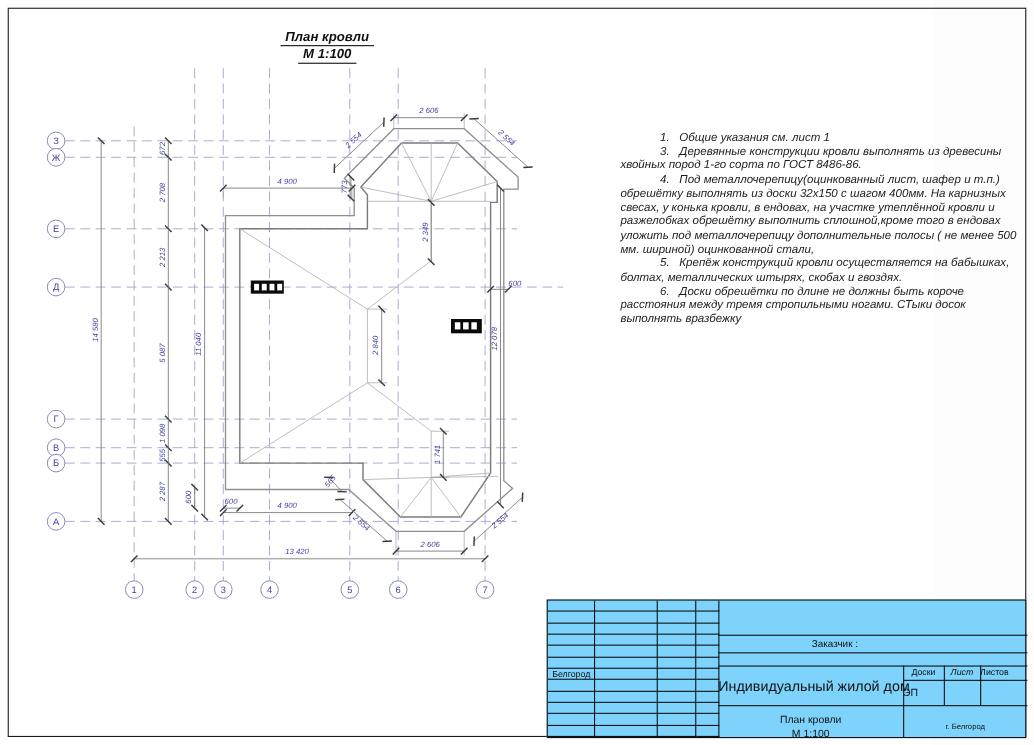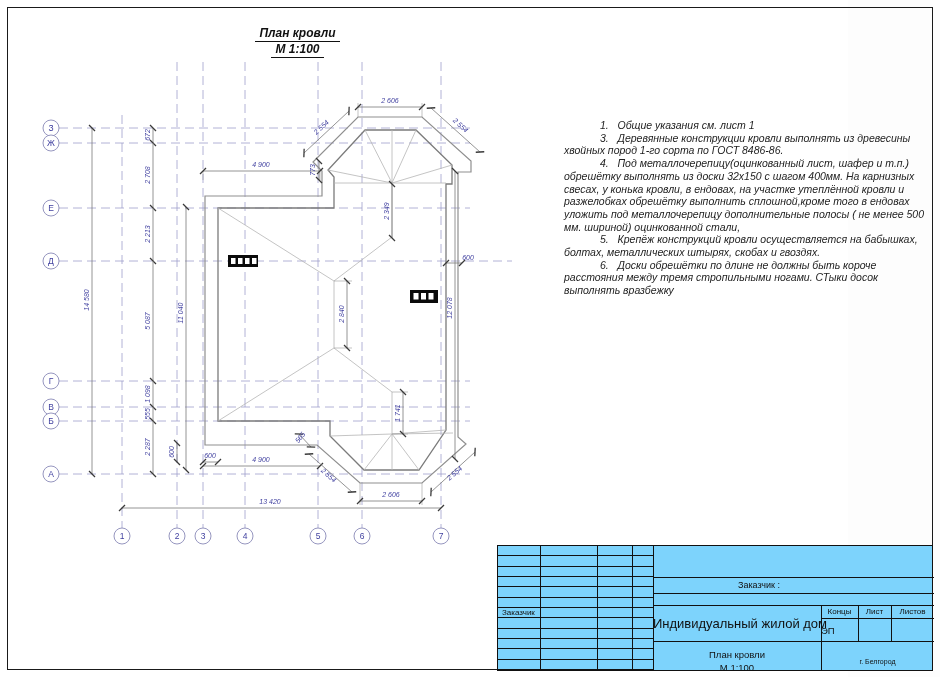--- a/index.html
+++ b/index.html
@@ -272,23 +272,23 @@
     <div class="tb-line" style="left:155px;top:31px;width:281px;height:1px;"></div>
     <div class="tb-line" style="left:155px;top:47px;width:281px;height:1px;"></div>
     <div class="tb-line" style="left:155px;top:59px;width:281px;height:1px;"></div>
     <div class="tb-line" style="left:155px;top:95px;width:281px;height:1px;"></div>
     <div class="tb-line" style="left:323px;top:72px;width:113px;height:1px;"></div>
     <div class="tb-line" style="left:323px;top:59px;width:1px;height:65px;"></div>
     <div class="tb-line" style="left:360px;top:59px;width:1px;height:36px;"></div>
     <div class="tb-line" style="left:393px;top:59px;width:1px;height:36px;"></div>
 
     <div class="tb-text" style="left:240px;top:34px;font-size:9px;">Заказчик :</div>
-    <div class="tb-text" style="left:4px;top:62px;font-size:8px;">Заказчик</div>
+    <div class="tb-text" style="left:4px;top:62px;font-size:8px;">Белгород</div>
     <div class="tb-text" style="left:155px;top:70px;width:168px;text-align:center;font-size:13px;">Индивидуальный жилой дом</div>
-    <div class="tb-text" style="left:323px;top:61px;width:37px;text-align:center;font-size:8px;">Концы</div>
-    <div class="tb-text" style="left:360px;top:61px;width:33px;text-align:center;font-size:8px;">Лист</div>
-    <div class="tb-text" style="left:393px;top:61px;width:43px;text-align:center;font-size:8px;">Листов</div>
+    <div class="tb-text" style="left:323px;top:61px;width:37px;text-align:center;font-size:8px;">Доски</div>
+    <div class="tb-text" style="left:360px;top:61px;width:33px;text-align:center;font-size:8px;font-style:italic;">Лист</div>
+    <div class="tb-text" style="left:393px;top:61px;width:43px;font-size:8px;">Листов</div>
     <div class="tb-text" style="left:323px;top:79px;width:37px;text-align:left;font-size:9.5px;">ЭП</div>
     <div class="tb-text" style="left:155px;top:103px;width:168px;text-align:center;font-size:9.5px;">План кровли</div>
     <div class="tb-text" style="left:155px;top:116px;width:168px;text-align:center;font-size:9.5px;">М 1:100</div>
     <div class="tb-text" style="left:323px;top:112px;width:113px;text-align:center;font-size:7px;">г. Белгород</div>
   </div>
 </div>
 
 </body></html>

